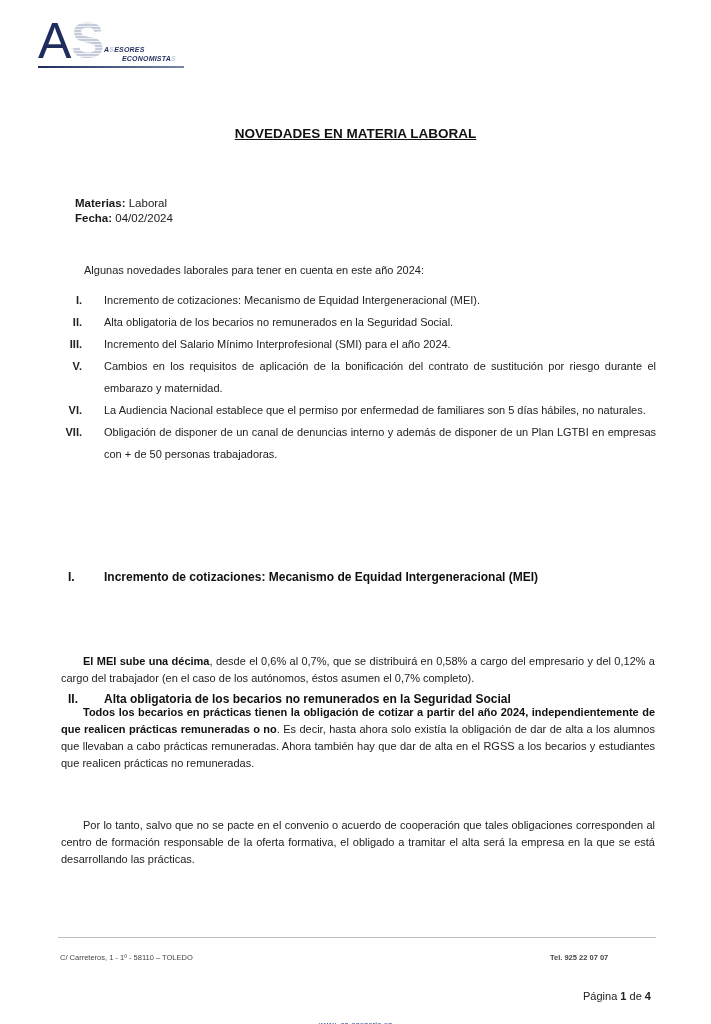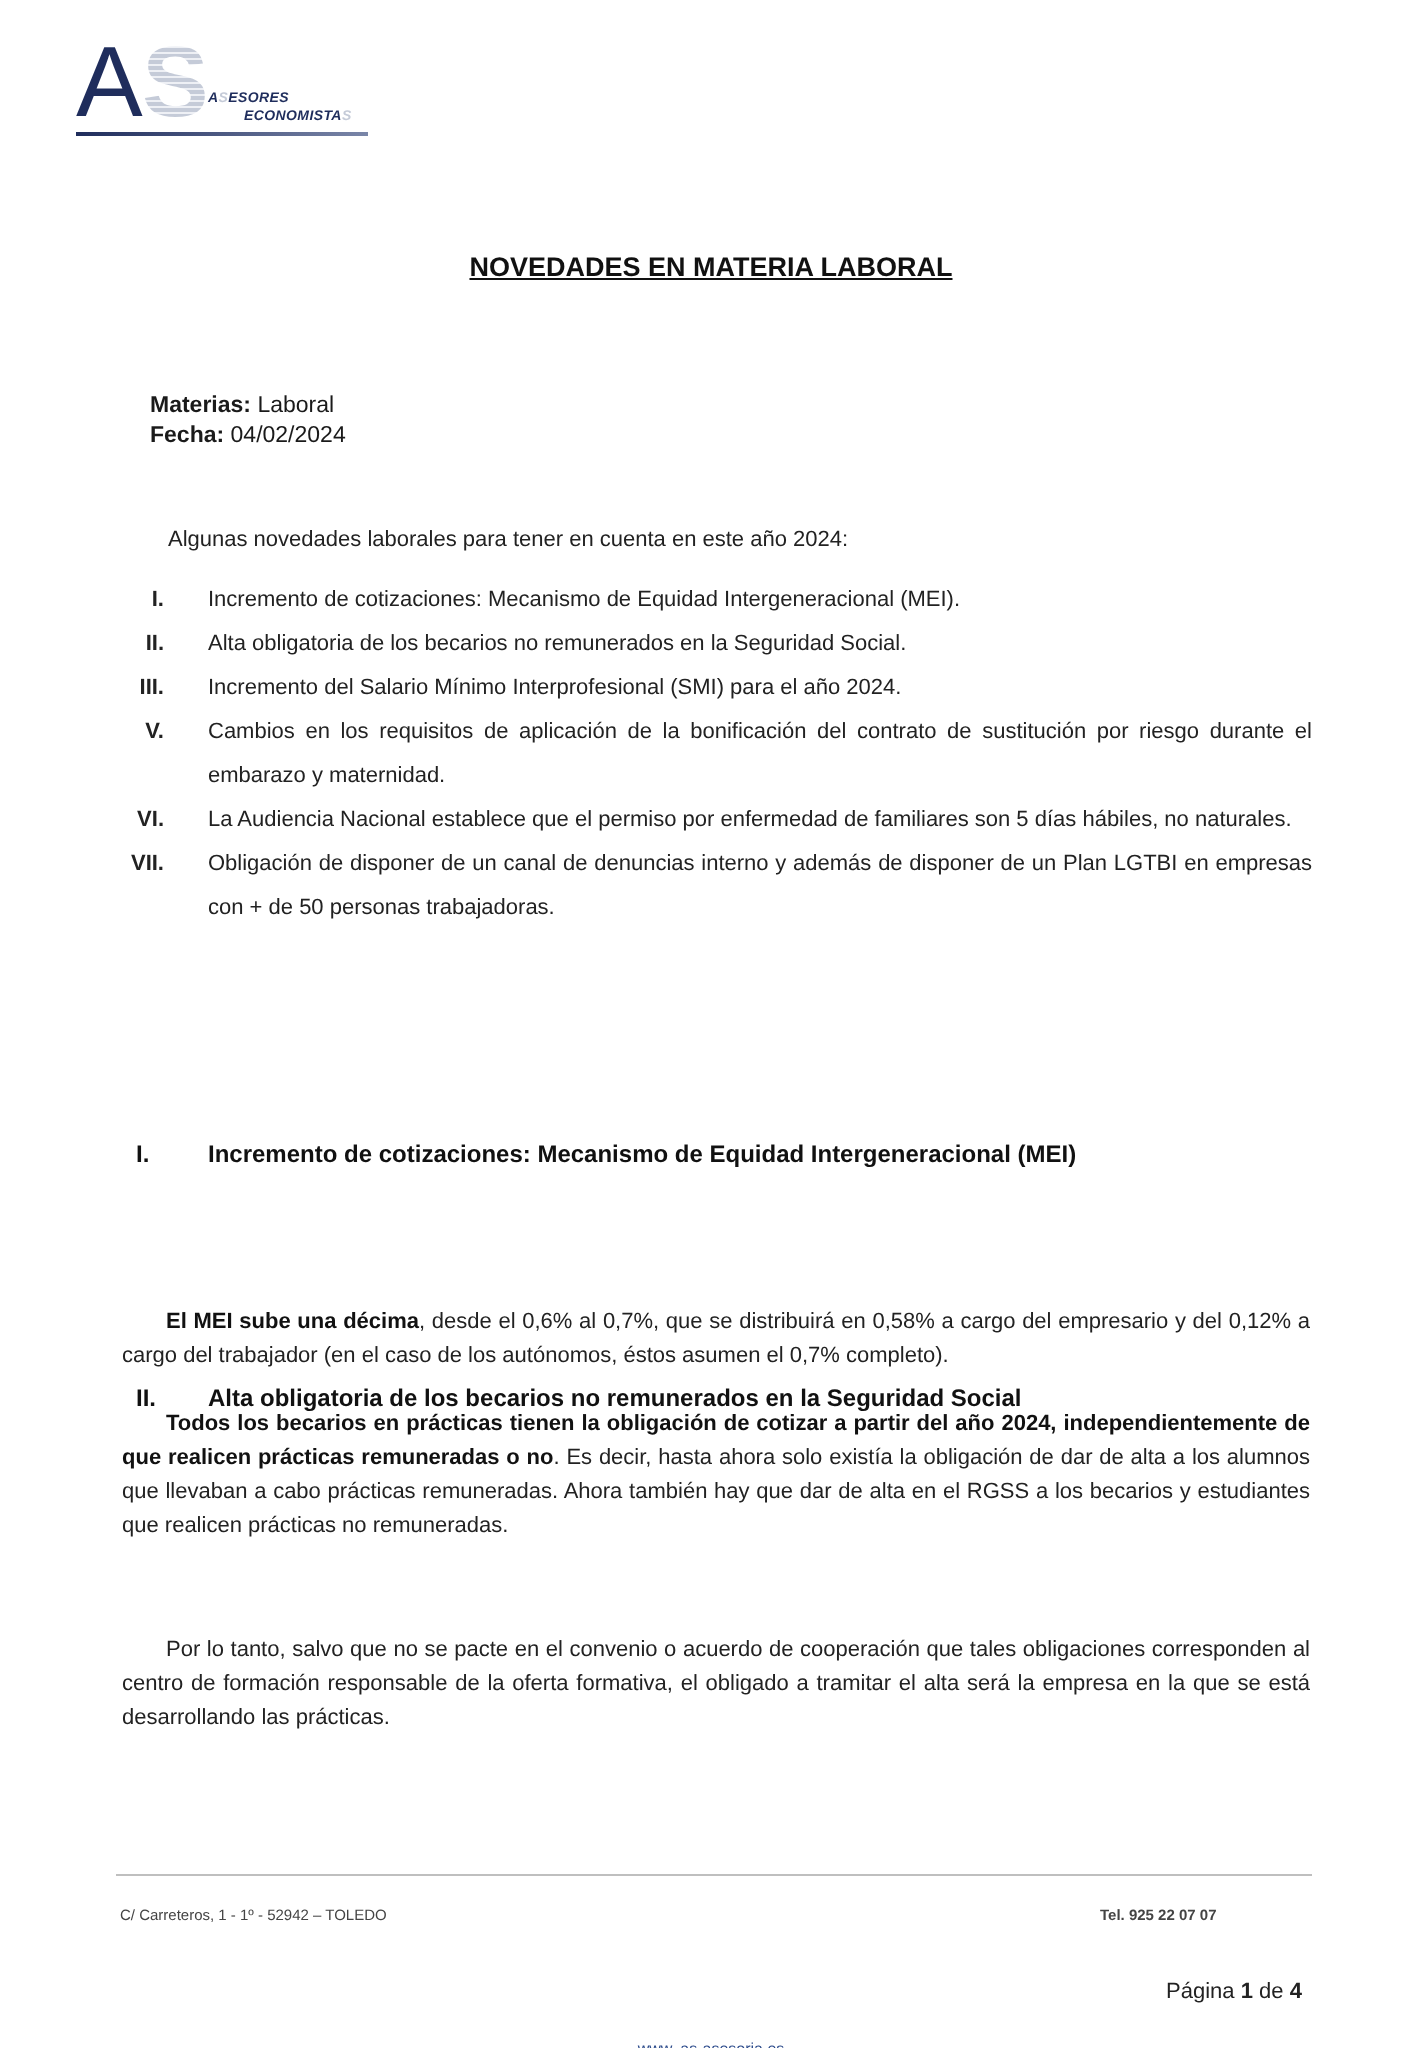--- a/index.html
+++ b/index.html
@@ -133,16 +133,16 @@
 <div class="para para-1"><b>El MEI sube una décima</b><span>, desde el 0,6% al 0,7%, que se distribuirá en 0,58% a cargo del empresario y del 0,12% a cargo del trabajador (en el caso de los autónomos, éstos asumen el 0,7% completo).</span></div>
 
 <div class="h2 h2-2">
   <span class="num">II.</span>
   <span>Alta obligatoria de los becarios no remunerados en la Seguridad Social</span>
 </div>
 <div class="para para-2"><b>Todos los becarios en prácticas tienen la obligación de cotizar a partir del año 2024, independientemente de que realicen prácticas remuneradas o no</b><span>. Es decir, hasta ahora solo existía la obligación de dar de alta a los alumnos que llevaban a cabo prácticas remuneradas. Ahora también hay que dar de alta en el RGSS a los becarios y estudiantes que realicen prácticas no remuneradas.</span></div>
 <div class="para para-3">Por lo tanto, salvo que no se pacte en el convenio o acuerdo de cooperación que tales obligaciones corresponden al centro de formación responsable de la oferta formativa, el obligado a tramitar el alta será la empresa en la que se está desarrollando las prácticas.</div>
 
 <div class="footer-line"></div>
-<div class="footer-addr">C/ Carreteros, 1 - 1º - 52942 – TOLEDO</div>
+<div class="footer-addr">C/ Carreteros, 1 - 1º - 58110 – TOLEDO</div>
 <div class="footer-tel">Tel. 925 22 07 07</div>
 <div class="footer-web">www. as-asesoria.es</div>
 <div class="page-num"><span>Página</span> <b>1</b> <span>de</span> <b>4</b></div>
 
 </body></html>

